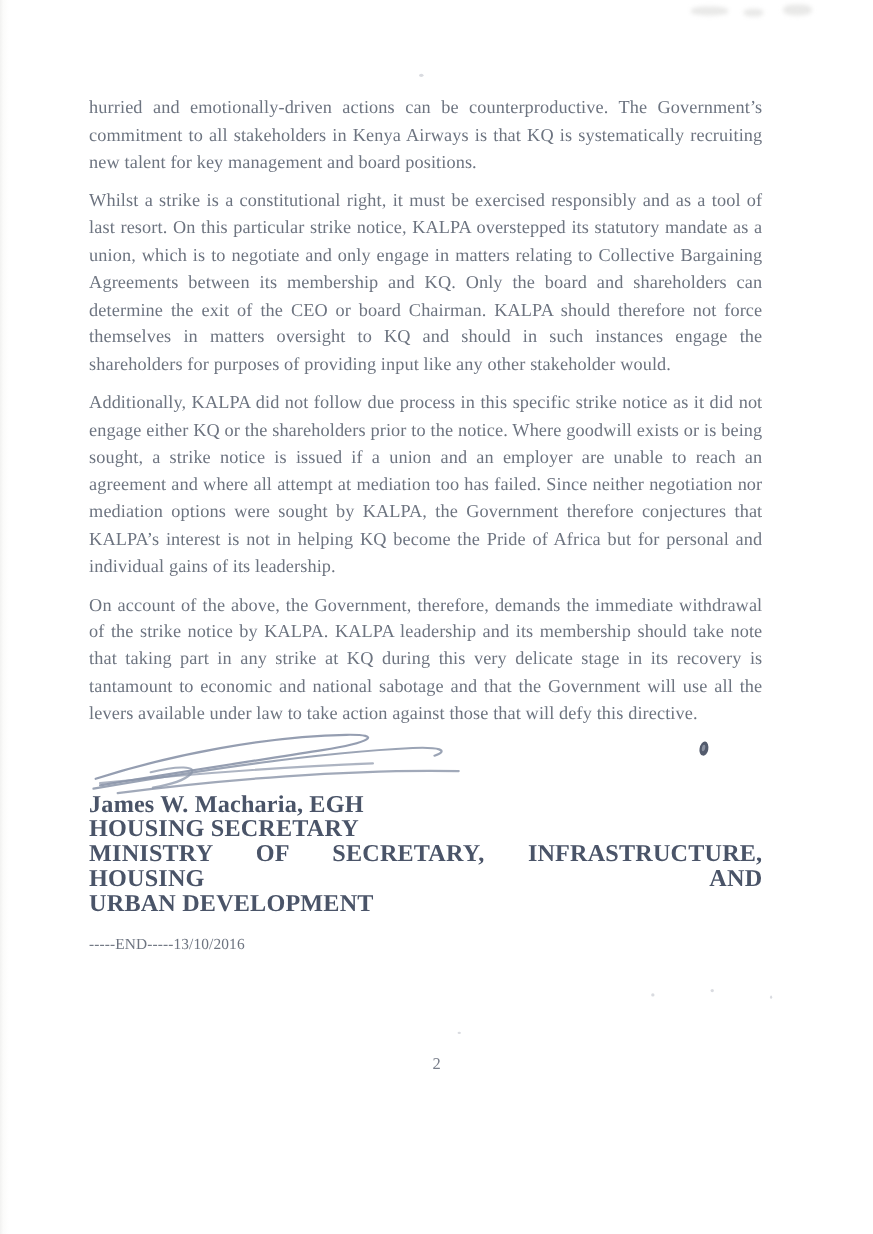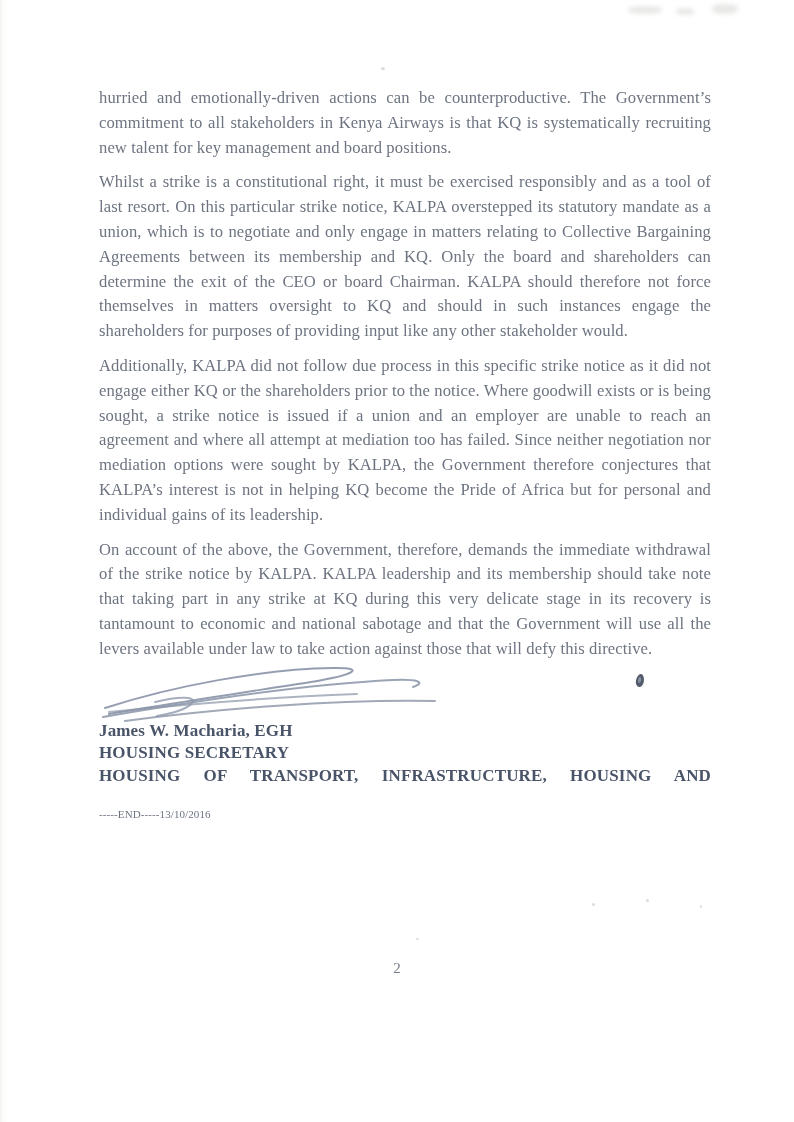--- a/index.html
+++ b/index.html
@@ -9,21 +9,21 @@
     position: relative;
     overflow: hidden;
     font-family: "Liberation Serif", "DejaVu Serif", serif;
   }
   .scan-page {
     position: absolute; inset: 0;
     background: linear-gradient(90deg, #f2f2f1 0px, #fbfbfa 3px, #ffffff 8px);
   }
   .content {
     position: absolute;
-    left: 99px; top: 86px;
+    left: 81px; top: 86px;
     width: 612px;
     color: #6d7480;
     font-size: 16.6px;
     line-height: 24.8px;
     letter-spacing: 0.1px;
   }
   .content p {
     margin: 0 0 10px 0;
     text-align: justify;
   }
@@ -32,32 +32,32 @@
     height: 48px;
   }
   .sig-svg {
     position: absolute;
     left: -4px; top: -16px;
     width: 350px; height: 74px;
   }
   .signatory {
     color: #4a5468;
     font-weight: bold;
-    font-size: 17px;
+    font-size: 22px;
     line-height: 22.6px;
     letter-spacing: 0.15px;
   }
   .ministry-l1 {
     text-align: justify;
     text-align-last: justify;
   }
   .end-line {
     margin-top: 15px;
     color: #6d7480;
-    font-size: 11px;
+    font-size: 14px;
   }
   .page-number {
     position: absolute;
     top: 960px; left: 0;
     width: 794px;
     text-align: center;
     color: #787e8a;
     font-size: 15px;
   }
   
@@ -122,21 +122,22 @@
           <path d="M30 65 C 122 53, 242 43, 340 45" opacity="0.8"></path>
           <path d="M14 56 C 92 48, 184 41, 262 38" opacity="0.7"></path>
           <path d="M60 46 C 84 40, 104 40, 96 48 C 90 54, 74 58, 62 60" opacity="0.75"></path>
         </g>
       </svg>
     </div>
 
     <div class="signatory">
       <div>James W. Macharia, EGH</div>
       <div>HOUSING SECRETARY</div>
-      <div class="ministry-l1">HOUSING OF TRANSPORT, INFRASTRUCTURE, HOUSING AND</div>
+      <div class="ministry-l1">MINISTRY OF SECRETARY, INFRASTRUCTURE, HOUSING AND</div>
+      <div>URBAN DEVELOPMENT</div>
     </div>
 
     <div class="end-line">-----END-----13/10/2016</div>
   </div>
 
   <div class="page-number">2</div>
 
 </div>
 
 </body></html>

